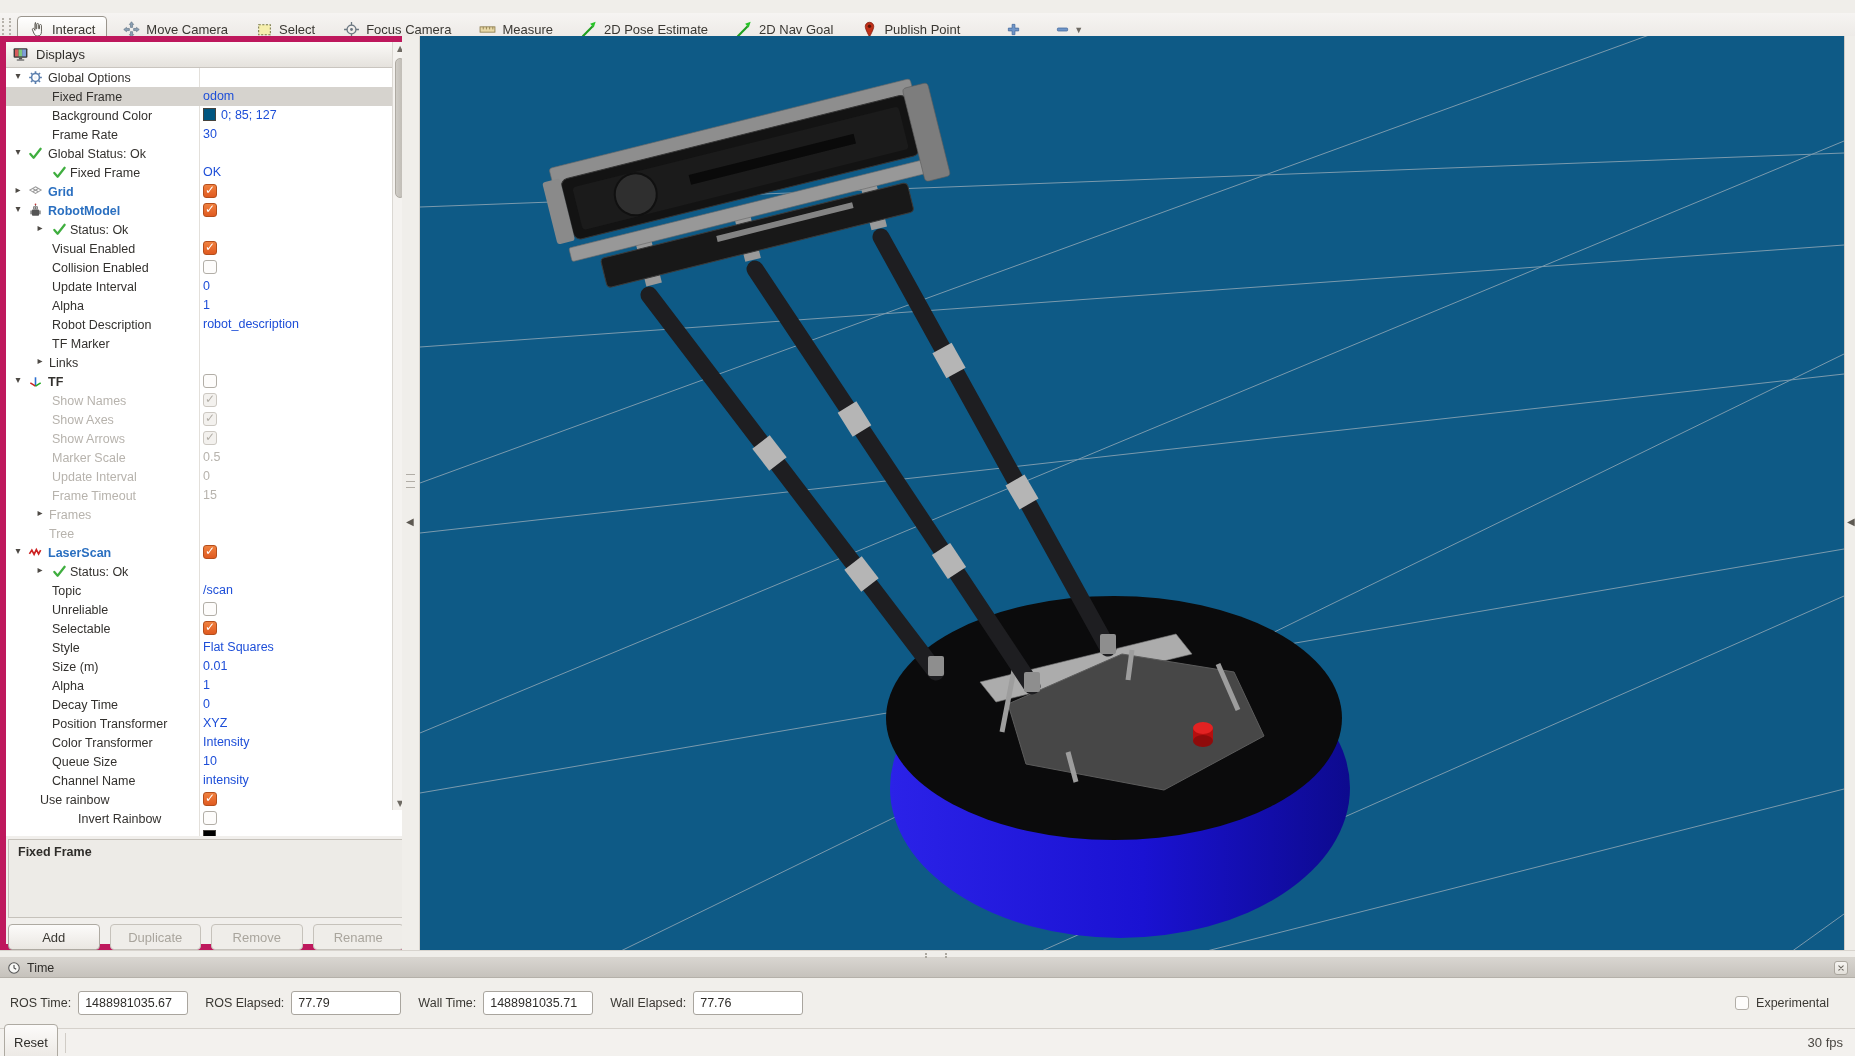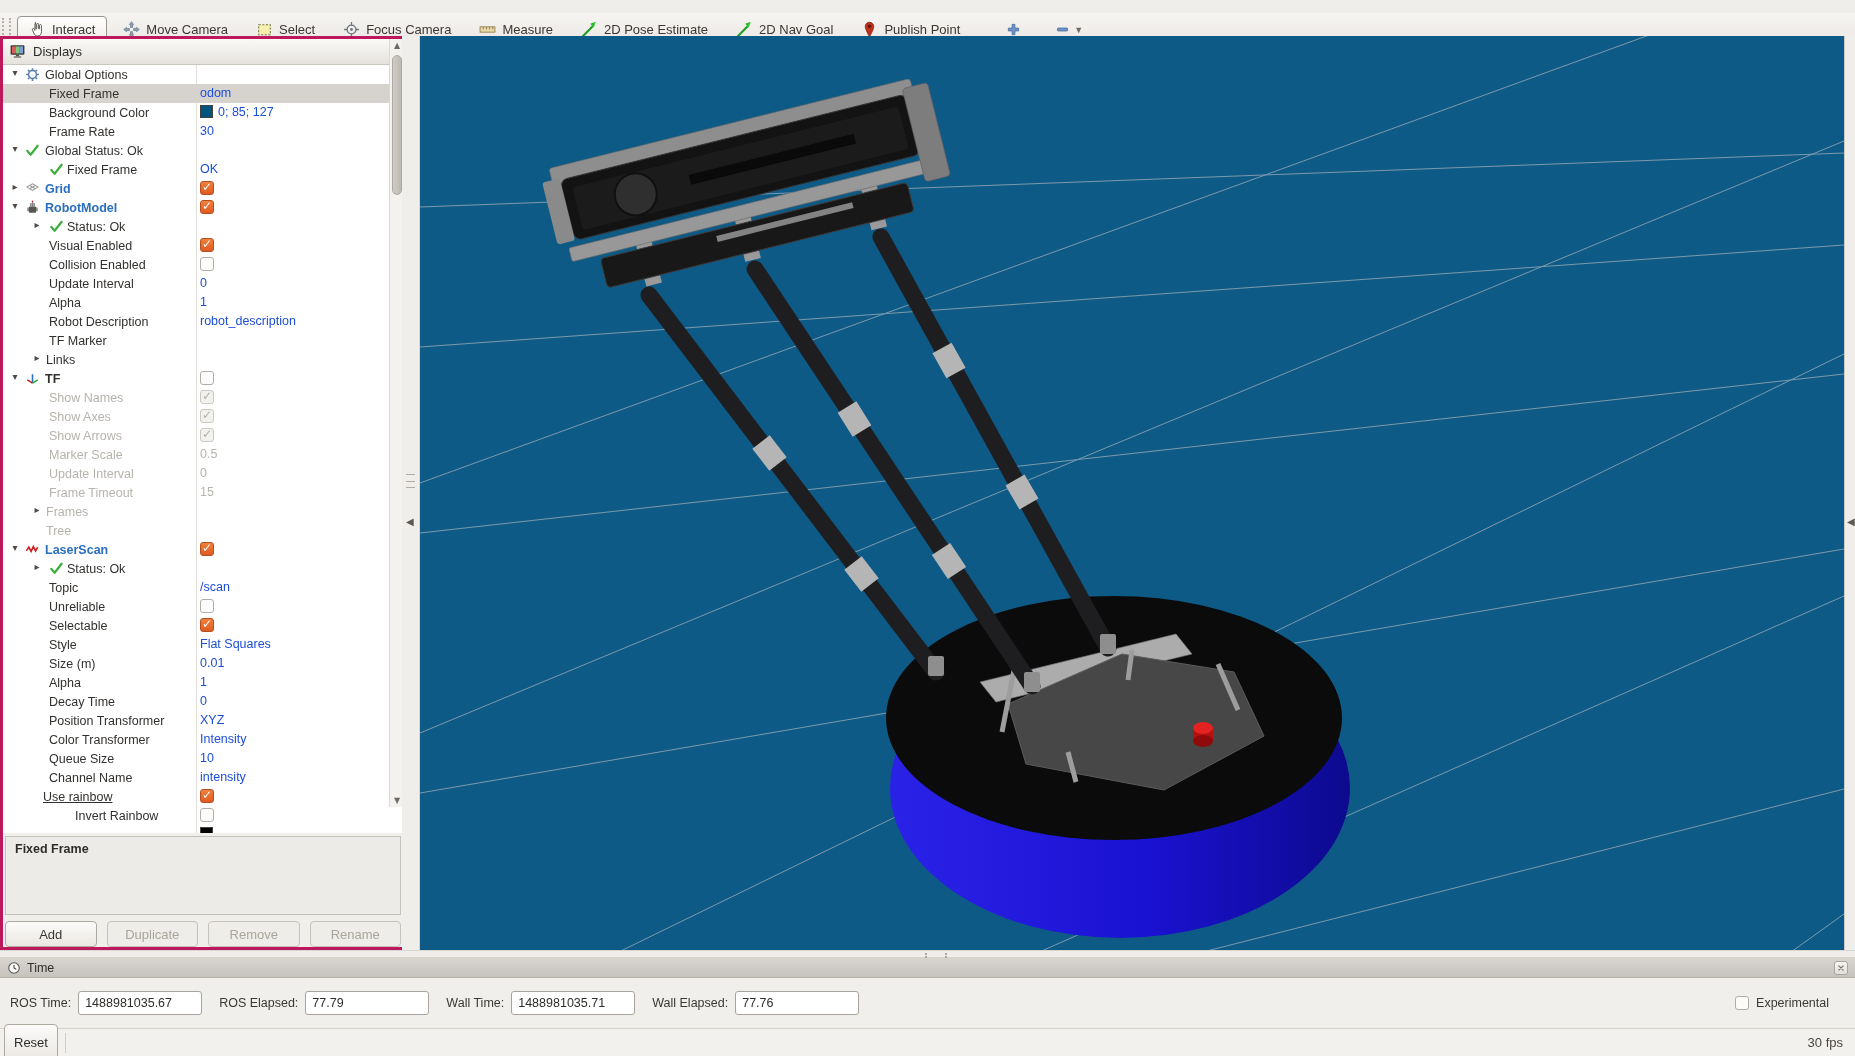--- a/index.html
+++ b/index.html
@@ -19,21 +19,21 @@
   .tool.active { border:1px solid #9a958d;
     background:linear-gradient(#ffffff,#efece7); box-shadow:0 1px 1px rgba(0,0,0,.08); }
   .tool .ic, .ticon svg, .hd-ic svg { display:block; }
   .tool .ic svg { width:17px; height:17px; display:block; }
   .tb-mini { display:flex; align-items:center; gap:2px; padding:0 8px; height:26px; }
   .tb-mini svg { width:15px; height:15px; display:block; }
   .tb-caret { font-size:9px; color:#6e6a63; margin-left:2px; }
 
   
   .displays-panel { position:absolute; left:0; top:36px; width:455px; height:914px;
-    background:#f1efec; border:3px solid #be185d; }
+    background:#f1efec; border:6px solid #be185d; }
   .panel-header { position:absolute; left:0; top:0; right:0; height:26px;
     background:linear-gradient(#fbfaf8,#e5e2dd); border-bottom:1px solid #c9c5bf;
     display:flex; align-items:center; padding:0 6px; }
   .panel-header .hd-ic svg { width:17px; height:17px; margin-right:7px; }
   .panel-title { font-size:13px; color:#2f2d2a; flex:1; }
   .x-btn { width:16px; height:16px; border:1px solid #aaa69e; border-radius:3px;
     background:linear-gradient(#f7f5f2,#e3e0da); display:flex; align-items:center; justify-content:center; }
   .x-btn svg { width:10px; height:10px; }
 
   .tree { position:absolute; left:0; top:26px; width:400px; height:768px;
@@ -104,21 +104,21 @@
   .time-header { position:absolute; left:0; top:0; right:0; height:20px;
     background:linear-gradient(#d8d5d0,#c6c2bc); border-bottom:1px solid #b4b0a9;
     display:flex; align-items:center; padding:0 7px; }
   .time-header .hd-ic svg { width:14px; height:14px; margin-right:6px; }
   .time-title { font-size:12.5px; color:#2f2d2a; flex:1; }
   .time-header .x-btn { width:14px; height:14px; }
   .time-content { position:absolute; left:0; top:20px; right:0; height:50px;
     display:flex; align-items:center; padding:0 10px; }
   .tfield { display:flex; align-items:center; margin-right:17px; }
   .tfield label { font-size:12.5px; margin-right:7px; color:#3a3833; white-space:nowrap; }
-  .tfield input { width:124px; height:24px; border:1px solid #a9a59e; border-radius:3px;
+  .tfield input { width:110px; height:24px; border:1px solid #a9a59e; border-radius:3px;
     background:#fff; font-size:12.5px; padding:0 6px; color:#2f2d2a;
     font-family:"Liberation Sans", sans-serif; }
   .exp-group { margin-left:auto; margin-right:16px; display:flex; align-items:center; gap:7px; }
   .exp-group .cb { background:#fdfcfb; border:1px solid #b2aea7; border-radius:3px; }
   .exp-group span.lbl { font-size:12.5px; }
 
   
   .status-bar { position:absolute; left:0; top:1028px; width:1855px; height:28px;
     background:#f3f1ee; border-top:1px solid #d5d1cb; display:flex; align-items:center; }
   .reset-btn { margin-left:4px; height:38px; padding:0 9px; border:1px solid #aeaaa2; border-radius:4px;
@@ -489,21 +489,21 @@
         </div>
         <div class="trow">
           <span class="tlabel" style="left: 46px;">Queue Size</span>
           <span class="tval">10</span>
         </div>
         <div class="trow">
           <span class="tlabel" style="left: 46px;">Channel Name</span>
           <span class="tval">intensity</span>
         </div>
         <div class="trow">
-          <span class="tlabel" style="left: 40px; text-decoration: underline;">Use rainbow</span>
+          <span class="tlabel" style="left: 34px;">Use rainbow</span>
           <span class="tval">
             <span class="cb on"></span>
           </span>
         </div>
         <div class="trow">
           <span class="tlabel" style="left: 46px; margin-left: 26px;">Invert Rainbow</span>
           <span class="tval">
             <span class="cb off"></span>
           </span>
         </div>

